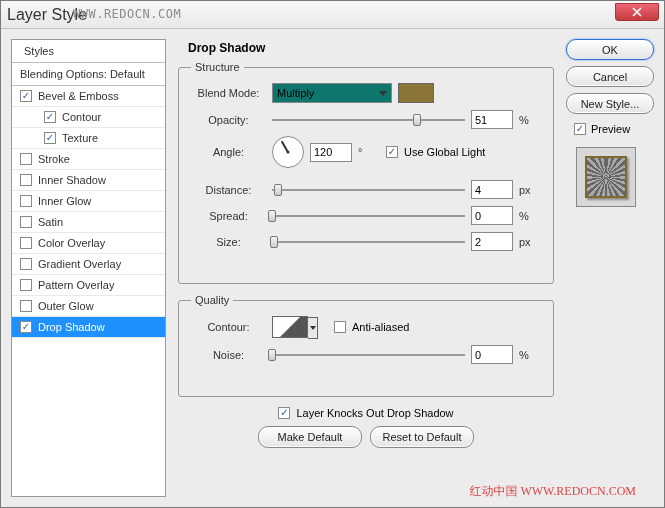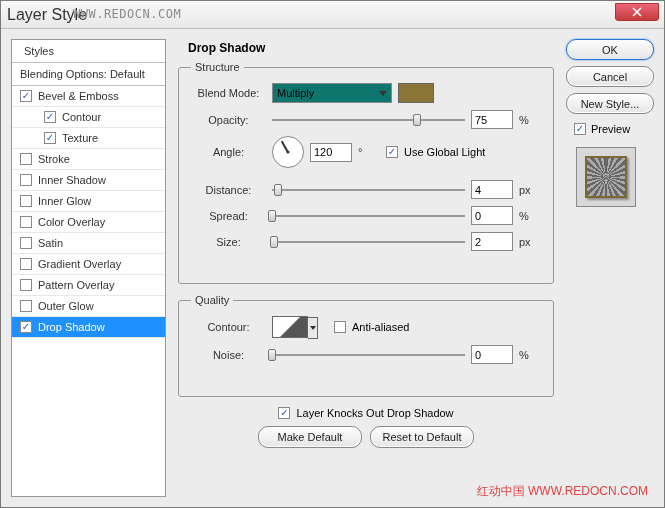--- a/index.html
+++ b/index.html
@@ -40,21 +40,21 @@
 .contour-swatch .carrow { position: absolute; right: -11px; top: 0; width: 10px; height: 22px; border: 1px solid #666; border-left: none; background: #e8e8e8; display: flex; align-items: center; justify-content: center; }
 .contour-swatch .carrow::after { content: ""; width: 0; height: 0; border-left: 3px solid transparent; border-right: 3px solid transparent; border-top: 4px solid #333; }
 .right-panel { width: 88px; display: flex; flex-direction: column; gap: 6px; align-items: stretch; }
 .btn { height: 21px; border: 1px solid #888; background: linear-gradient(#fefefe,#e5e5e5); border-radius: 10px; display: flex; align-items: center; justify-content: center; color: #222; box-shadow: 0 0 0 1px #fff inset; }
 .btn.default { border: 1px solid #2a72d4; box-shadow: 0 0 2px #4a90e2; }
 .preview-chk { display: flex; align-items: center; gap: 5px; padding: 3px 0 6px 8px; }
 .preview-box { width: 60px; height: 60px; border: 1px solid #888; background: #d8d8d8; margin-left: 10px; display:flex; align-items:center; justify-content:center; }
 .preview-inner { width: 42px; height: 42px; background: repeating-conic-gradient(#666 0 8deg,#aaa 8deg 16deg); border: 2px solid #7a6930; box-shadow: 2px 2px 2px rgba(0,0,0,0.35); }
 .btnrow { display:flex; gap:8px; justify-content:center; margin-top:4px; }
 .btnrow .btn { flex: 0 0 104px; height: 22px; }
-.footer-wm { position:absolute; right: 16px; bottom: 7px; color:#d44; font-size:12px; font-family: Liberation Sans, sans-serif; }
+.footer-wm { position:absolute; right: 28px; bottom: 7px; color:#d44; font-size:12px; font-family: Liberation Serif, serif; }
 </style>
 </head>
 <body>
 
 <div class="window">
   <div class="titlebar">
     <span class="title">Layer Style</span>
     <span class="watermark" style="left:48px;top:6px;">WWW.REDOCN.COM</span>
     <div class="close-btn">
       <svg viewBox="0 0 10 10">
@@ -88,25 +88,25 @@
           <div class="style-item">
             <span class="chk"></span>
             <span>Inner Shadow</span>
           </div>
           <div class="style-item">
             <span class="chk"></span>
             <span>Inner Glow</span>
           </div>
           <div class="style-item">
             <span class="chk"></span>
+            <span>Satin</span>
+          </div>
+          <div class="style-item">
+            <span class="chk"></span>
             <span>Color Overlay</span>
-          </div>
-          <div class="style-item">
-            <span class="chk"></span>
-            <span>Satin</span>
           </div>
           <div class="style-item">
             <span class="chk"></span>
             <span>Gradient Overlay</span>
           </div>
           <div class="style-item">
             <span class="chk"></span>
             <span>Pattern Overlay</span>
           </div>
           <div class="style-item">
@@ -135,21 +135,21 @@
           <div class="color-swatch"></div>
         </div>
 
         <div class="row">
           <div class="label">Opacity:</div>
           <div class="slider">
               <div class="slider-track">
                 <div class="slider-thumb" style="left:75%"></div>
               </div>
             </div>
-          <div class="num-input">75</div>
+          <div class="num-input">51</div>
           <div class="unit">%</div>
         </div>
 
         <div class="row" style="margin-top:4px;margin-bottom:12px;">
           <div class="label">Angle:</div>
           <div class="angle-dial"></div>
           <div class="num-input">120</div>
           <div class="unit">°</div>
           <span class="chk checked"></span>
           <span>Use Global Light</span>

